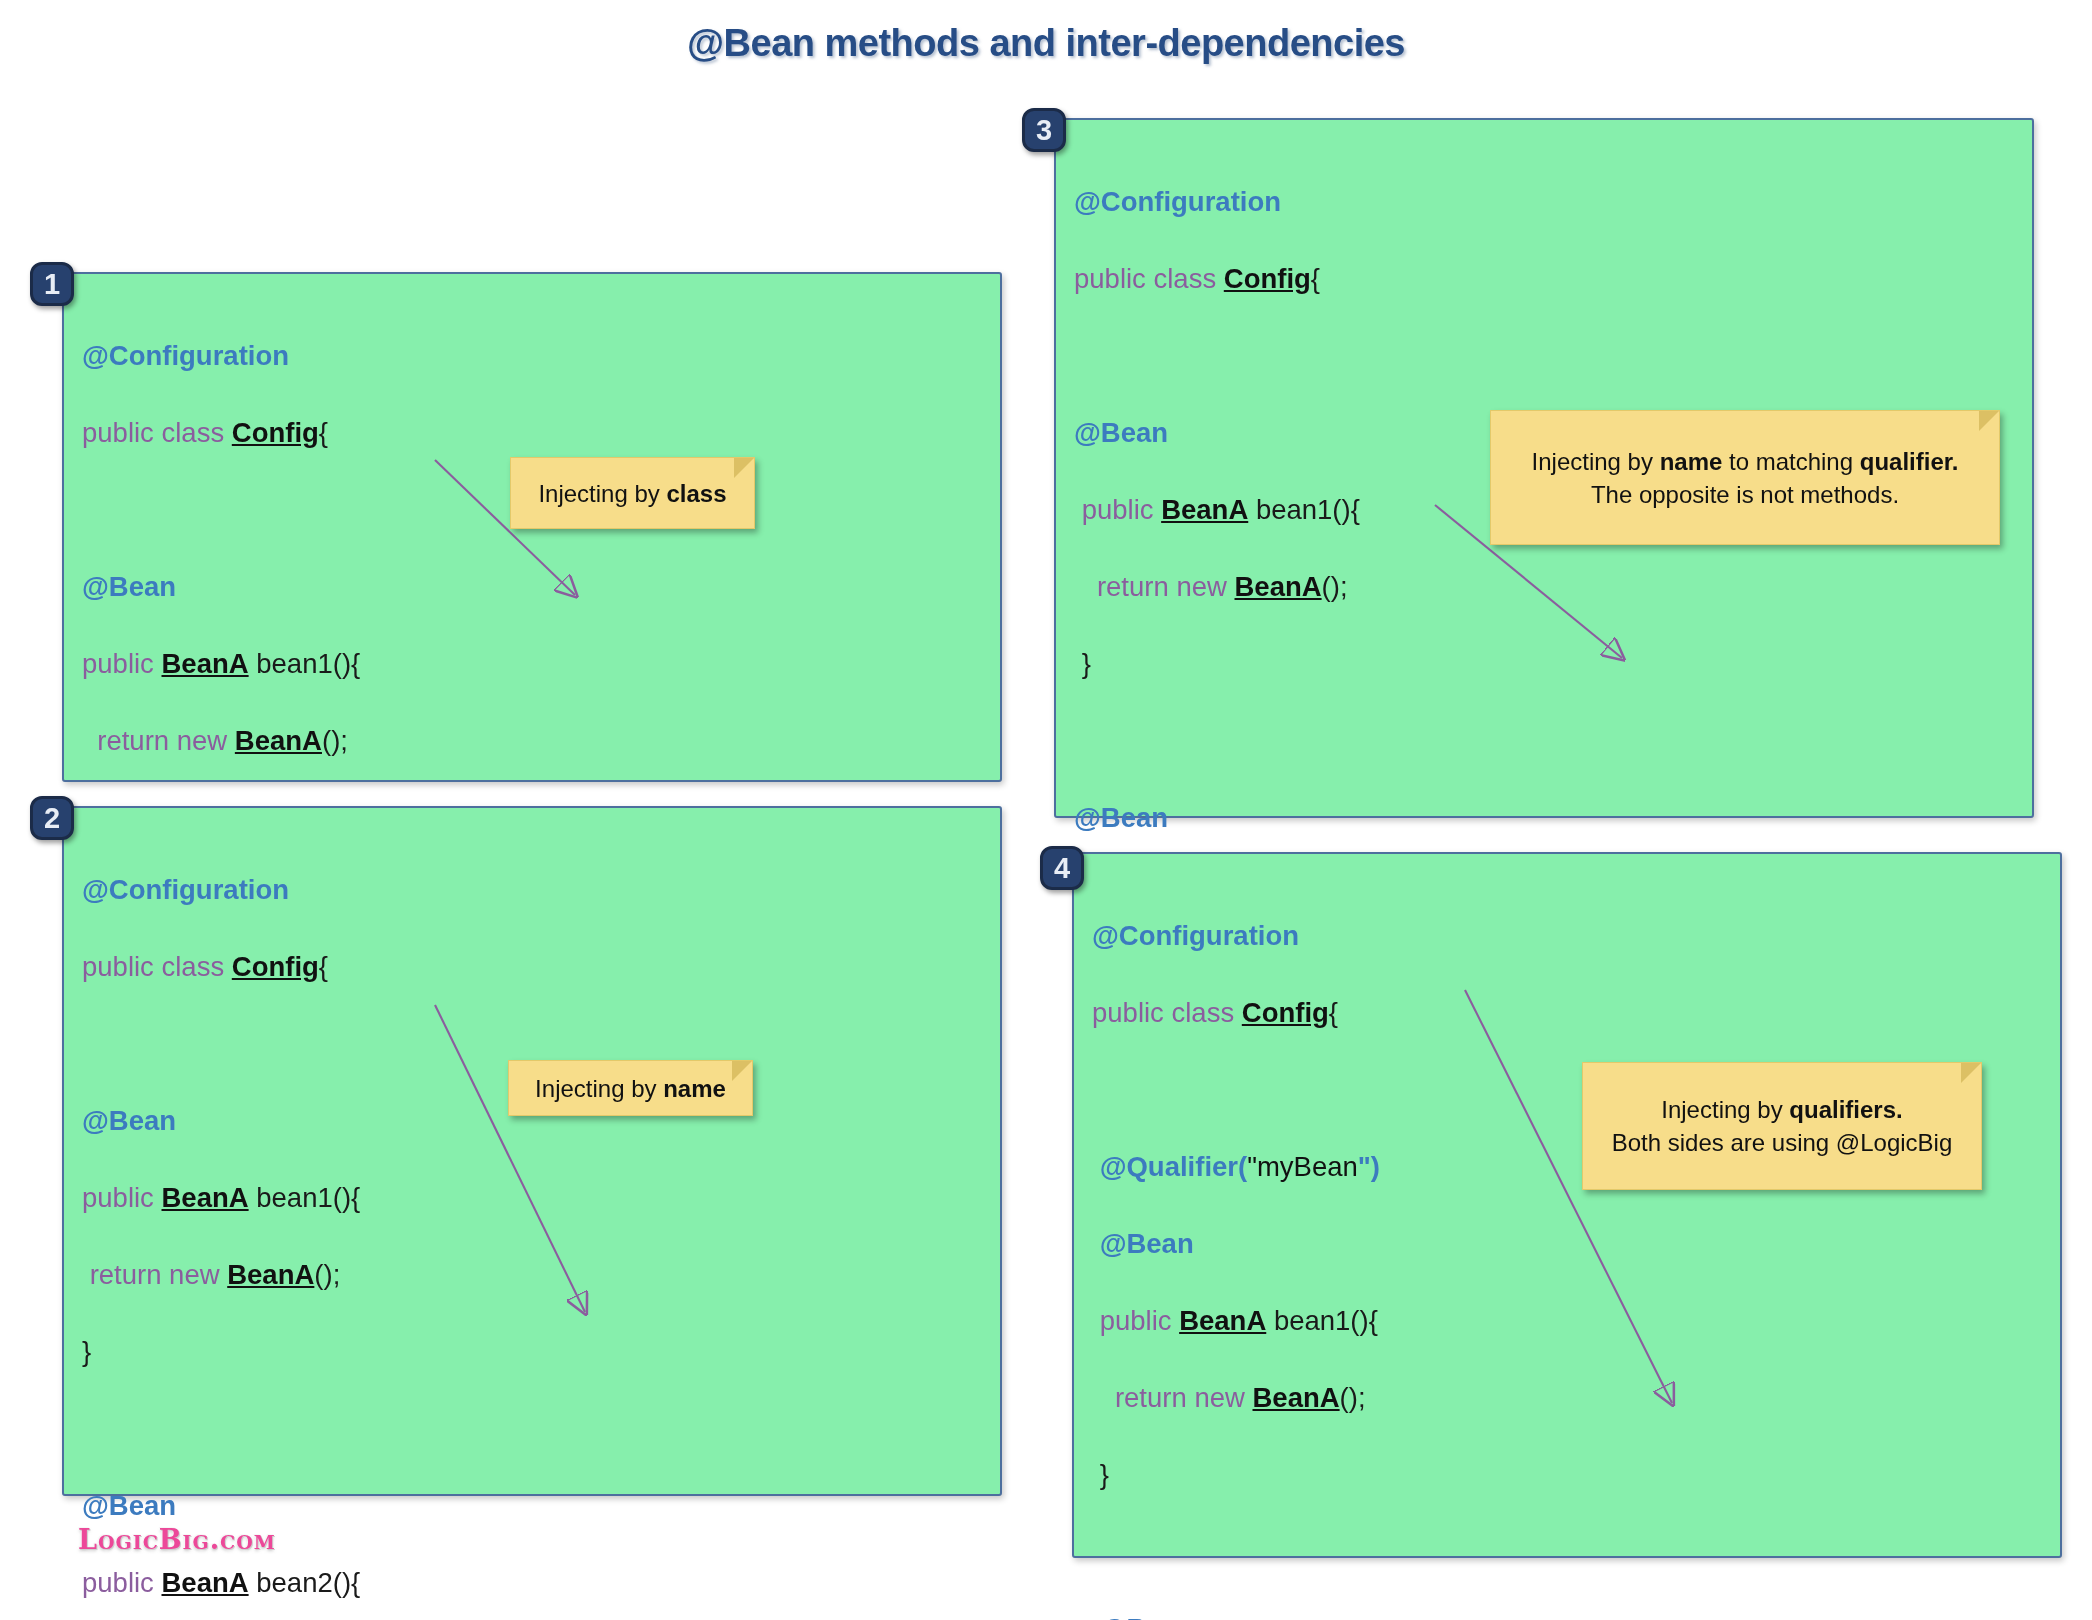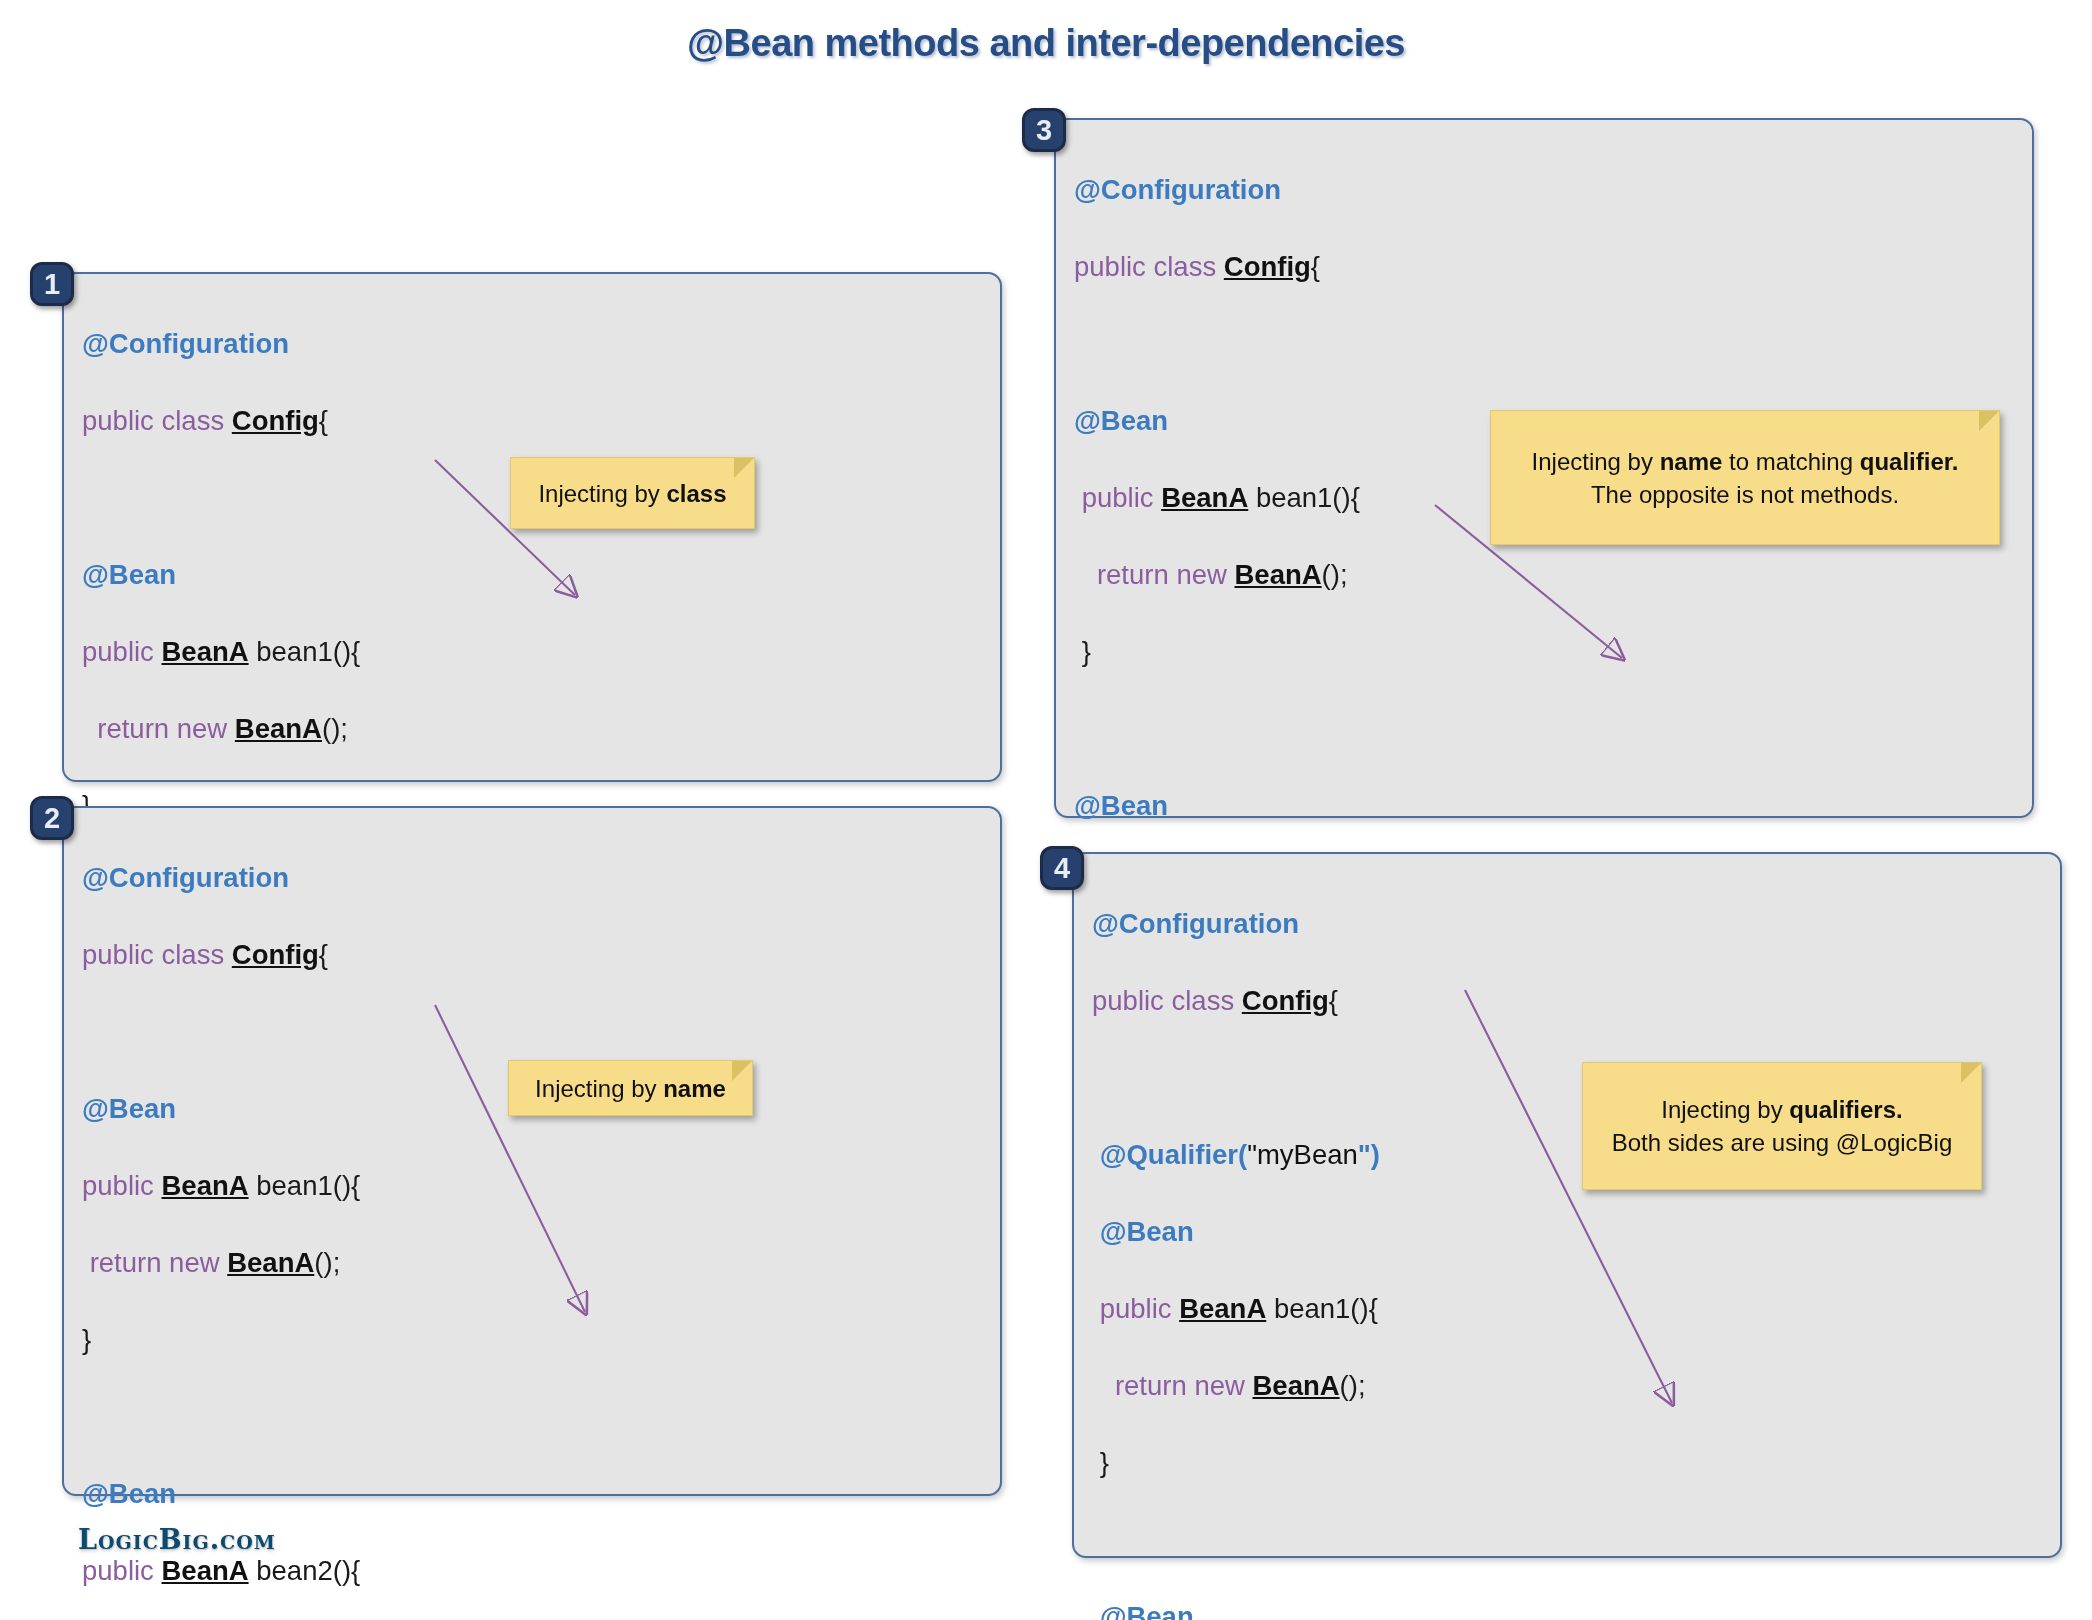--- a/index.html
+++ b/index.html
@@ -17,25 +17,25 @@
     text-align: center;
     font-size: 38px;
     font-weight: bold;
     color: #274d86;
     letter-spacing: -0.5px;
     text-shadow: 2px 2px 3px rgba(120,140,170,0.55);
   }
 
   .panel {
     position: absolute;
-    background: #e5e5e5;
+    background: #86efac;
     border: 2px solid #4d6f9e;
-    border-radius: 14px;
+    border-radius: 3px;
     box-shadow: 2px 3px 6px rgba(0,0,0,0.22);
-    padding: 12px 18px;
+    padding: 24px 18px;
   }
 
   .badge {
     position: absolute;
     width: 44px; height: 44px;
     background: #27416e;
     border: 3px solid #1b2b48;
     border-radius: 12px;
     color: #e8edf5;
     font-size: 29px;
@@ -85,21 +85,21 @@
 
   .arrow { position: absolute; z-index: 4; overflow: visible; }
 
   .logo {
     position: absolute;
     left: 78px; top: 1524px;
     font-family: "DejaVu Serif", serif;
     font-size: 27px;
     font-weight: bold;
     letter-spacing: 1px;
-    color: #0c4a6e;
+    color: #ec4899;
     text-shadow: 1px 1px 0 #cfcfcf, -1px -1px 0 #f7f7f7, 0 2px 3px rgba(150,150,150,0.5);
     font-variant: small-caps;
   }
 </style>
 </head>
 <body>
 
 <div id="stage">
 
   <div class="title">@Bean methods and inter-dependencies</div>

